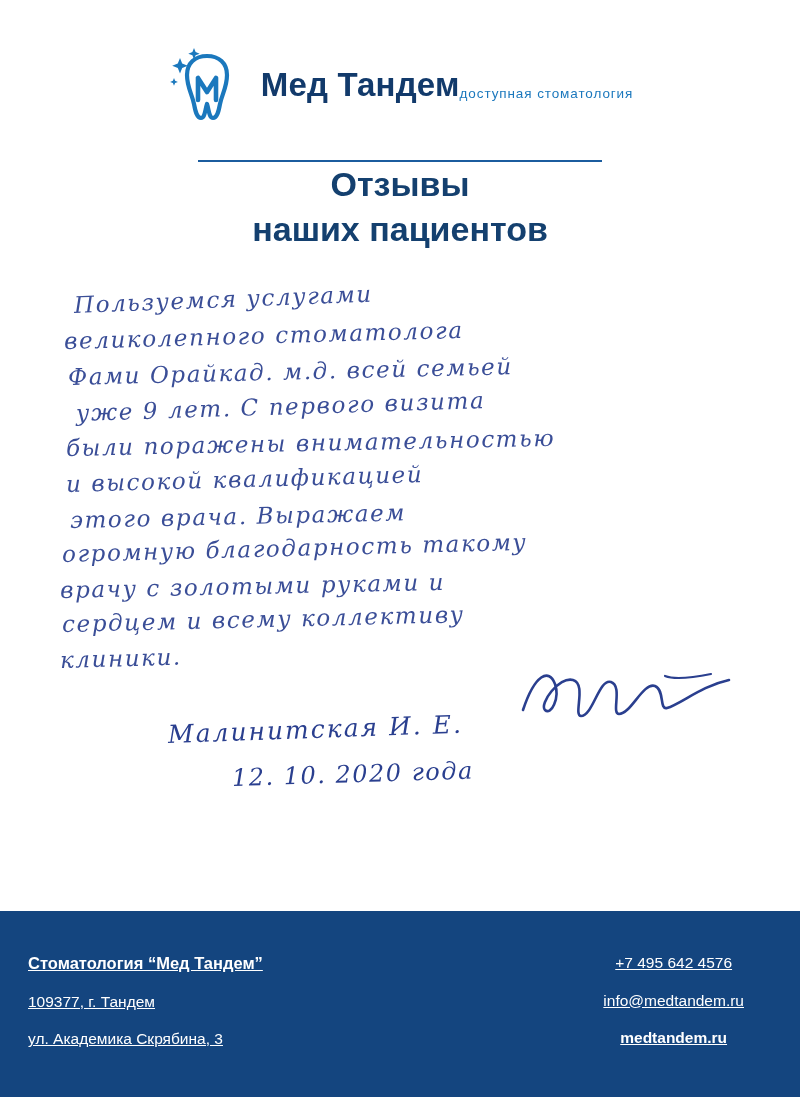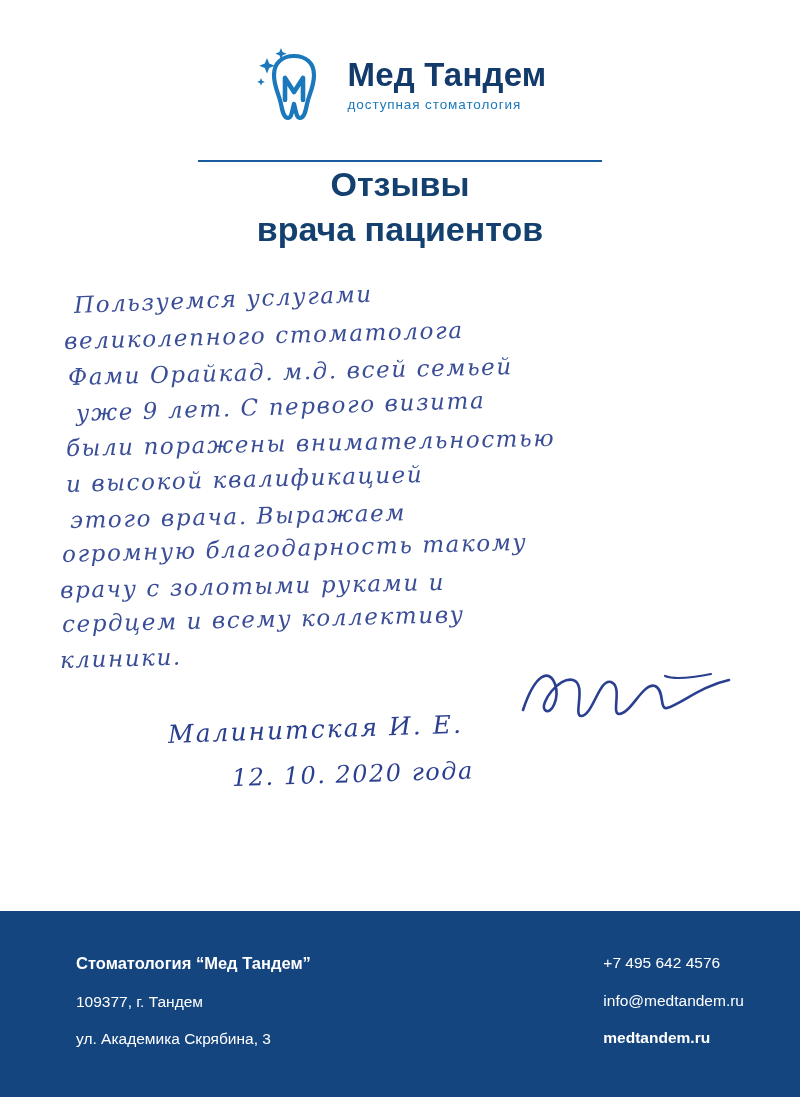--- a/index.html
+++ b/index.html
@@ -38,36 +38,36 @@
     gap: 16px;
   }
   .logo-mark {
     width: 78px;
     height: 82px;
     position: relative;
     flex: none;
   }
   .logo-text {
     display: flex;
-    flex-direction: column;
+    flex-direction: row;
     justify-content: center;
     padding-top: 4px;
   }
   .logo-title {
     font-size: 33px;
     font-weight: bold;
     color: #123a6b;
     letter-spacing: 0.2px;
     line-height: 1.05;
   }
   .logo-sub {
     font-size: 13.5px;
     color: #1b78bd;
     letter-spacing: 0.9px;
-    margin-top: 5px;
+    margin-top: 18px;
   }
 
   
   .divider-wrap {
     display: flex;
     justify-content: center;
     margin-top: 36px;
   }
   .divider {
     width: 404px;
@@ -126,33 +126,34 @@
     left: 0;
     right: 0;
     bottom: 0;
     height: 186px;
     background: #14457f;
     color: #ffffff;
   }
   .footer-inner {
     display: flex;
     justify-content: space-between;
-    padding: 44px 56px 0 76px;
+    padding: 44px 56px 0 28px;
+    text-decoration: underline;
   }
   .f-left div, .f-right div {
     font-size: 15.5px;
     line-height: 1;
     margin-bottom: 22px;
   }
   .f-left .f-strong {
     font-weight: bold;
     font-size: 16.5px;
   }
   .f-right {
-    text-align: left;
+    text-align: center;
   }
   .f-right .f-site {
     font-weight: bold;
     margin-top: 16px;
   }
 </style>
 </head>
 <body>
 
 <div class="page">
@@ -177,21 +178,21 @@
       </div>
     </div>
   </div>
 
   <div class="divider-wrap">
     <div class="divider"></div>
   </div>
 
   <div class="title">
     <span>Отзывы</span>
-    <span class="line2">врача пациентов</span>
+    <span class="line2">наших пациентов</span>
   </div>
 
   <div class="letter">
     <div class="hw hw-line" style="left:14px;  top:0px;   transform: rotate(-2.2deg);">Пользуемся услугами</div>
     <div class="hw hw-line" style="left:4px;   top:36px;  transform: rotate(-1.6deg);">великолепного стоматолога</div>
     <div class="hw hw-line" style="left:8px;   top:72px;  transform: rotate(-1.4deg);">Фами Орайкад. м.д. всей семьей</div>
     <div class="hw hw-line" style="left:16px;  top:108px; transform: rotate(-1.8deg);">уже 9 лет. С первого визита</div>
     <div class="hw hw-line" style="left:6px;   top:143px; transform: rotate(-1.2deg);">были поражены внимательностью</div>
     <div class="hw hw-line" style="left:6px;   top:179px; transform: rotate(-1.6deg);">и высокой квалификацией</div>
     <div class="hw hw-line" style="left:10px;  top:215px; transform: rotate(-1.3deg);">этого врача. Выражаем</div>

